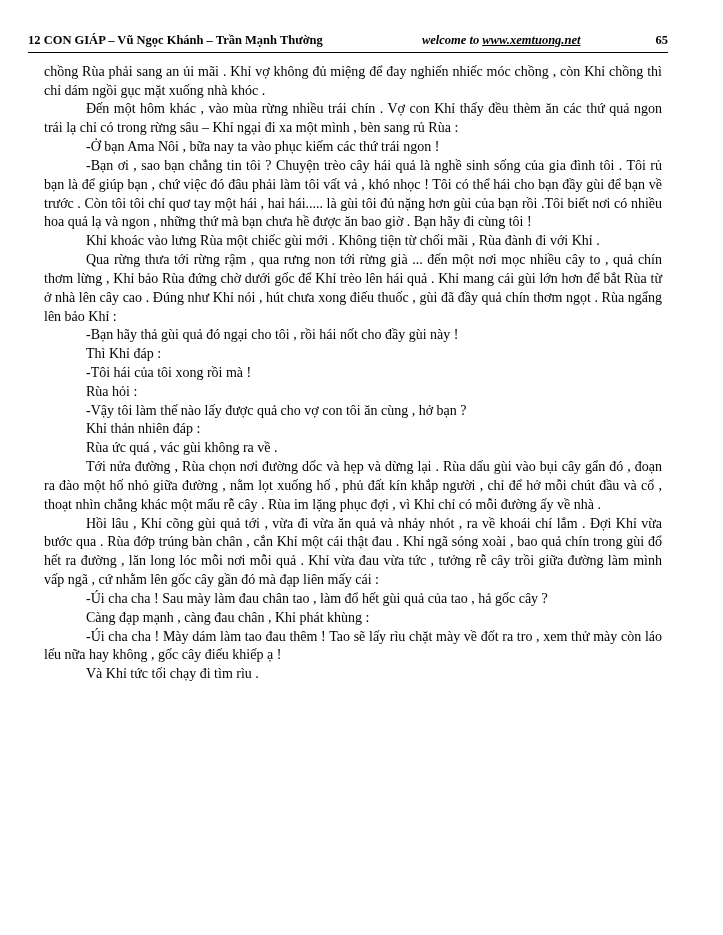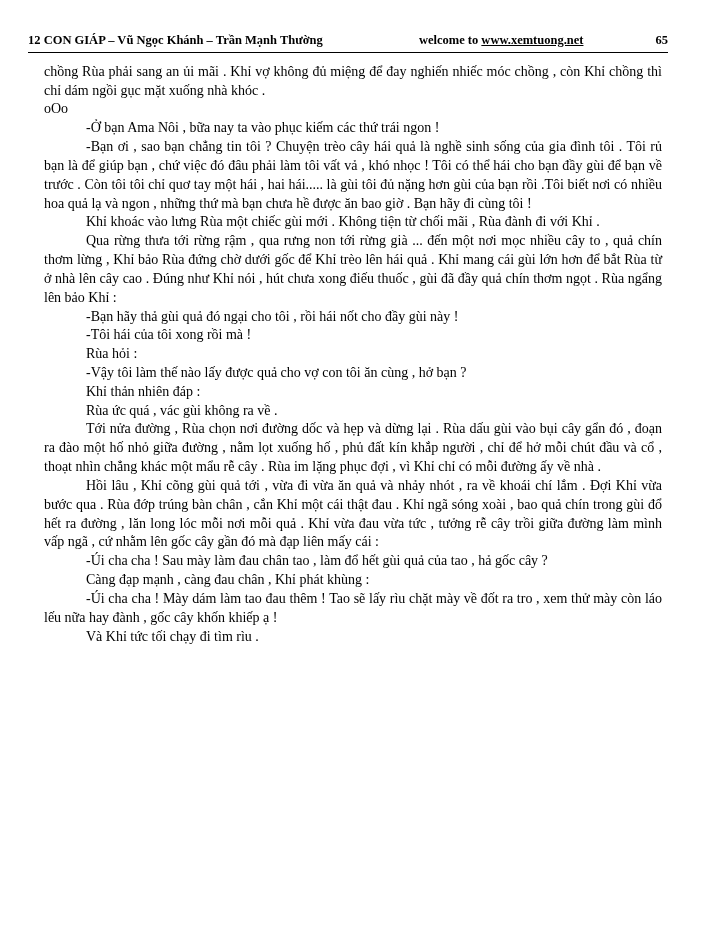--- a/index.html
+++ b/index.html
@@ -29,20 +29,21 @@
     line-height: 1.1;
     padding-bottom: 4px;
   }
   .header-left {
     white-space: nowrap;
   }
   .header-center {
     flex: 1;
     text-align: center;
     padding-left: 34px;
+    font-style: italic;
   }
   .header-center .site {
     text-decoration: underline;
   }
   .header-right {
     white-space: nowrap;
     padding-left: 10px;
   }
   .header-rule {
     border-bottom: 1.2px solid #000;
@@ -69,32 +70,33 @@
 
   <div class="header">
     <div class="header-left">12 CON GIÁP – Vũ Ngọc Khánh – Trần Mạnh Thường</div>
     <div class="header-center"><span>welcome to </span><span class="site">www.xemtuong.net</span></div>
     <div class="header-right">65</div>
   </div>
   <div class="header-rule"></div>
 
   <div class="body-text">
     <p class="p noindent">chồng Rùa phải sang an ủi mãi . Khỉ vợ không đủ miệng để đay nghiến nhiếc móc chồng , còn Khỉ chồng thì chỉ dám ngồi gục mặt xuống nhà khóc .</p>
-    <p class="p noindent">oOo</p>
+    <p class="p">Đến một hôm khác , vào mùa rừng nhiều trái chín . Vợ con Khỉ thấy đều thèm ăn các thứ quả ngon trái lạ chỉ có trong rừng sâu – Khỉ ngại đi xa một mình , bèn sang rủ Rùa :</p>
     <p class="p">-Ở bạn Ama Nôi , bữa nay ta vào phục kiếm các thứ trái ngon !</p>
     <p class="p">-Bạn ơi , sao bạn chẳng tin tôi ? Chuyện trèo cây hái quả là nghề sinh sống của gia đình tôi . Tôi rủ bạn là để giúp bạn , chứ việc đó đâu phải làm tôi vất vả , khó nhọc ! Tôi có thể hái cho bạn đầy gùi để bạn về trước . Còn  tôi tôi chỉ quơ tay một hái , hai hái..... là gùi tôi đủ nặng hơn gùi của bạn rồi .Tôi biết nơi có nhiều hoa quả lạ và ngon , những thứ mà bạn chưa hề được ăn bao giờ . Bạn hãy đi cùng tôi !</p>
     <p class="p">Khỉ khoác vào lưng Rùa một chiếc gùi mới . Không tiện từ chối mãi , Rùa đành đi với Khỉ .</p>
     <p class="p">Qua rừng thưa tới rừng rậm , qua rưng non tới rừng già ... đến một nơi mọc nhiều cây to , quả chín thơm lừng , Khỉ bảo Rùa đứng chờ dưới gốc để Khỉ trèo lên hái quả . Khỉ mang cái gùi lớn hơn để bắt Rùa từ ở nhà lên cây cao . Đúng như  Khỉ nói , hút chưa xong điếu thuốc , gùi đã đầy quả chín thơm ngọt  . Rùa ngẩng lên bảo Khỉ :</p>
     <p class="p">-Bạn hãy thả gùi quả đó ngại cho tôi , rồi hái nốt cho đầy gùi này !</p>
+    <p class="p">Thì Khỉ đáp :</p>
     <p class="p">-Tôi hái của tôi xong rồi mà !</p>
     <p class="p">Rùa hỏi :</p>
     <p class="p">-Vậy tôi làm thế nào lấy được quả cho vợ con tôi ăn cùng , hở bạn ?</p>
     <p class="p">Khỉ thản nhiên đáp :</p>
     <p class="p">Rùa ức quá , vác gùi không ra về .</p>
     <p class="p">Tới nửa đường , Rùa chọn nơi đường dốc và hẹp và dừng lại . Rùa dấu gùi vào bụi cây gẩn đó , đoạn ra đào một hố nhỏ giữa đường , nằm lọt xuống hố , phủ đất kín khắp người , chỉ để hở mỗi chút đầu và cổ , thoạt nhìn chẳng khác một mẩu rễ cây . Rùa im lặng phục đợi , vì Khỉ chỉ có mỗi đường ấy về nhà .</p>
     <p class="p">Hồi lâu , Khỉ cõng gùi quả tới , vừa đi vừa ăn quả và nhảy nhót , ra về khoái chí lắm . Đợi Khỉ vừa bước qua . Rùa đớp trúng bàn chân , cắn Khỉ một cái thật đau . Khỉ ngã sóng xoài , bao quả chín trong gùi đổ hết ra đường , lăn long lóc mỗi nơi mỗi quả . Khỉ vừa đau vừa tức , tưởng rễ cây trồi giữa đường làm mình vấp ngã , cứ nhằm lên gốc cây gần đó mà đạp liên mấy cái :</p>
     <p class="p">-Úi cha cha !  Sau mày làm đau  chân tao , làm đổ hết gùi quả của tao , hả gốc cây ?</p>
     <p class="p">Càng đạp mạnh , càng đau chân , Khỉ phát khùng :</p>
-    <p class="p">-Úi cha cha !  Mày dám làm tao đau thêm ! Tao sẽ lấy rìu chặt mày về đốt ra tro , xem thử mày còn láo lếu nữa hay đành , gốc cây khốn khiếp ạ !</p>
+    <p class="p">-Úi cha cha !  Mày dám làm tao đau thêm ! Tao sẽ lấy rìu chặt mày về đốt ra tro , xem thử mày còn láo lếu nữa hay không , gốc cây điếu khiếp ạ !</p>
     <p class="p">Và Khỉ tức tối chạy đi tìm rìu .</p>
   </div>
 
 </div>
 
 </body></html>

